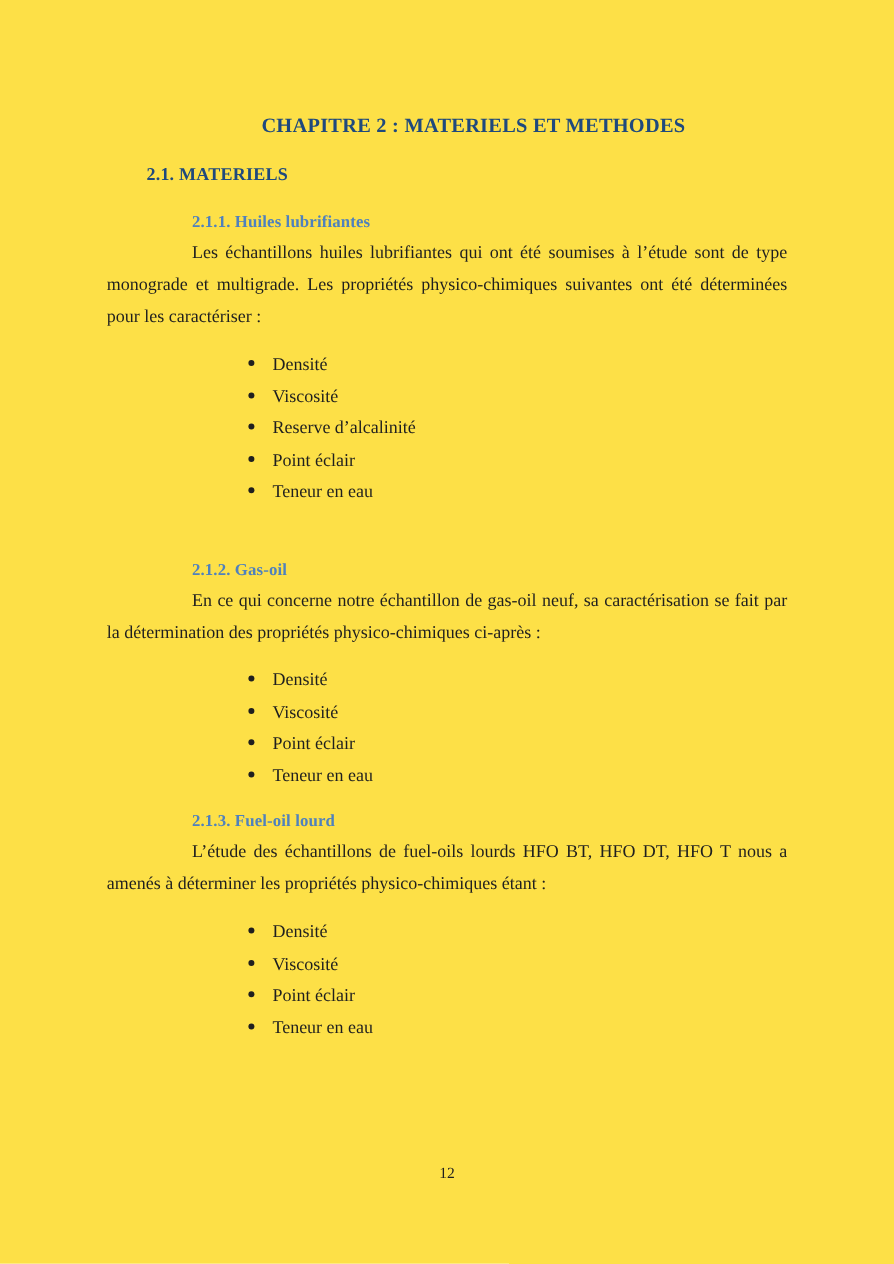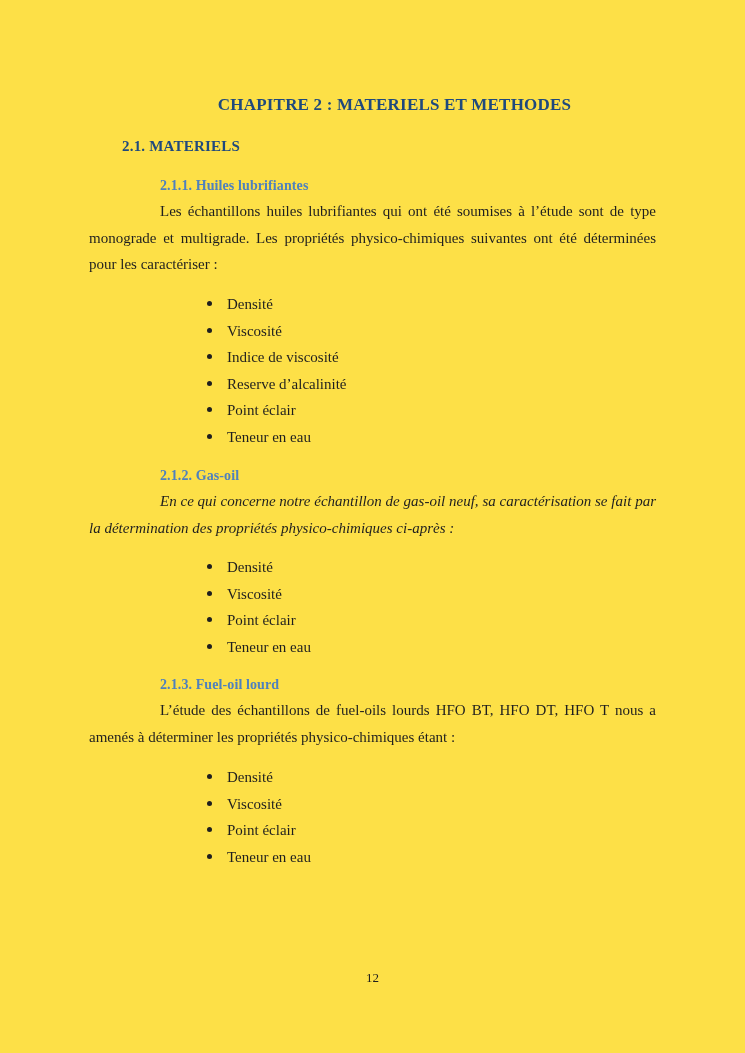--- a/index.html
+++ b/index.html
@@ -54,21 +54,21 @@
     position: absolute;
     left: 89px;
     width: 567px;
     font-size: 15px;
     line-height: 26.5px;
     text-align: justify;
     text-indent: 71px;
     color: #1f1f1f;
   }
   .para-1 { top: 198px; }
-  .para-2 { top: 488px; font-style: italic; }
+  .para-2 { top: 488px; }
   .para-3 { top: 697px; }
   .bullet-list {
     position: absolute;
     left: 207px;
     list-style: none;
   }
   .list-1 { top: 291px; }
   .list-2 { top: 554px; }
   .list-3 { top: 764px; }
   .bullet-item {
@@ -105,21 +105,20 @@
 
   <div class="section-heading">2.1. MATERIELS</div>
 
   <div class="subsection-heading h3-1">2.1.1. Huiles lubrifiantes</div>
 
   <p class="para para-1">Les échantillons huiles lubrifiantes qui ont été soumises à l’étude sont de type monograde et multigrade. Les propriétés physico-chimiques suivantes ont été déterminées pour les caractériser :</p>
 
   <ul class="bullet-list list-1">
     <li class="bullet-item"><span class="bullet-dot"></span><span>Densité</span></li>
     <li class="bullet-item"><span class="bullet-dot"></span><span>Viscosité</span></li>
-    <li class="bullet-item"><span class="bullet-dot"></span><span>Indice de viscosité</span></li>
     <li class="bullet-item"><span class="bullet-dot"></span><span>Reserve d’alcalinité</span></li>
     <li class="bullet-item"><span class="bullet-dot"></span><span>Point éclair</span></li>
     <li class="bullet-item"><span class="bullet-dot"></span><span>Teneur en eau</span></li>
   </ul>
 
   <div class="subsection-heading h3-2">2.1.2. Gas-oil</div>
 
   <p class="para para-2">En ce qui concerne notre échantillon de gas-oil neuf, sa caractérisation se fait par la détermination des propriétés physico-chimiques ci-après :</p>
 
   <ul class="bullet-list list-2">

